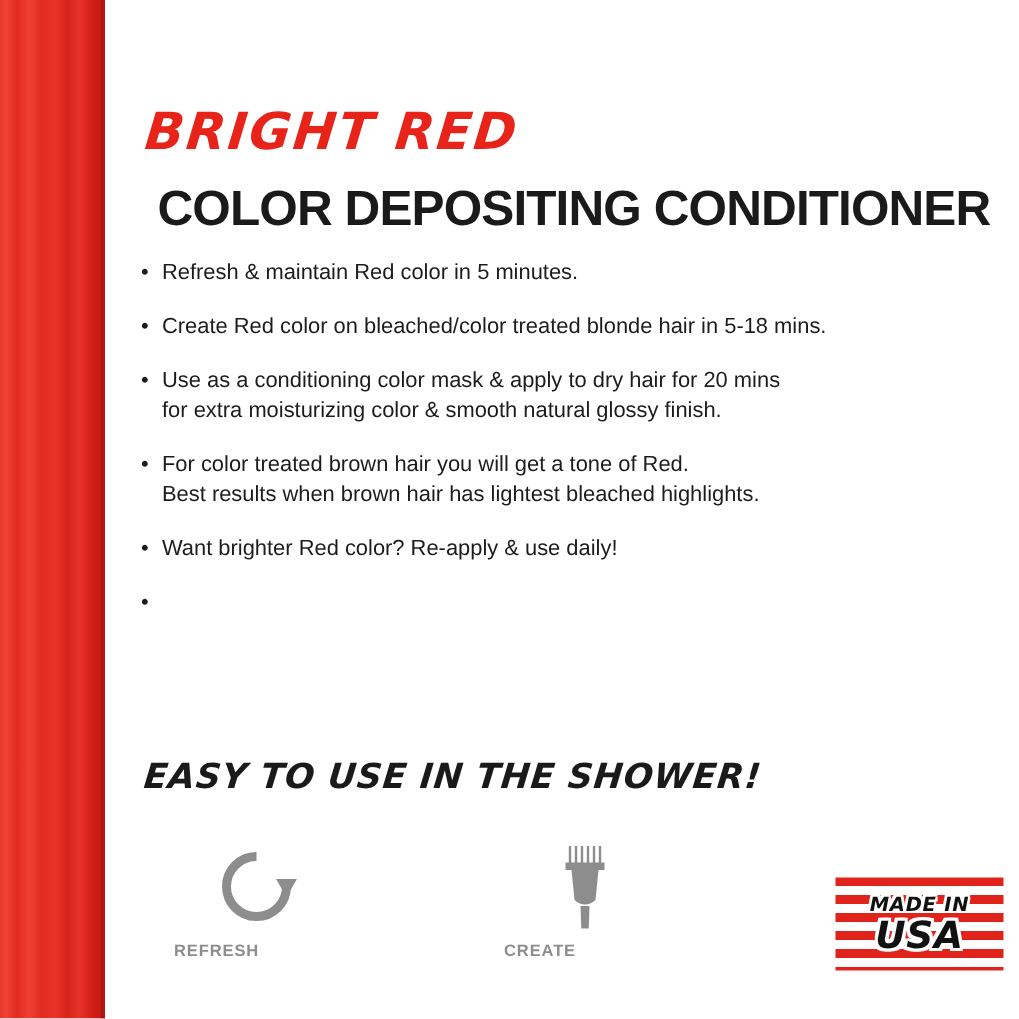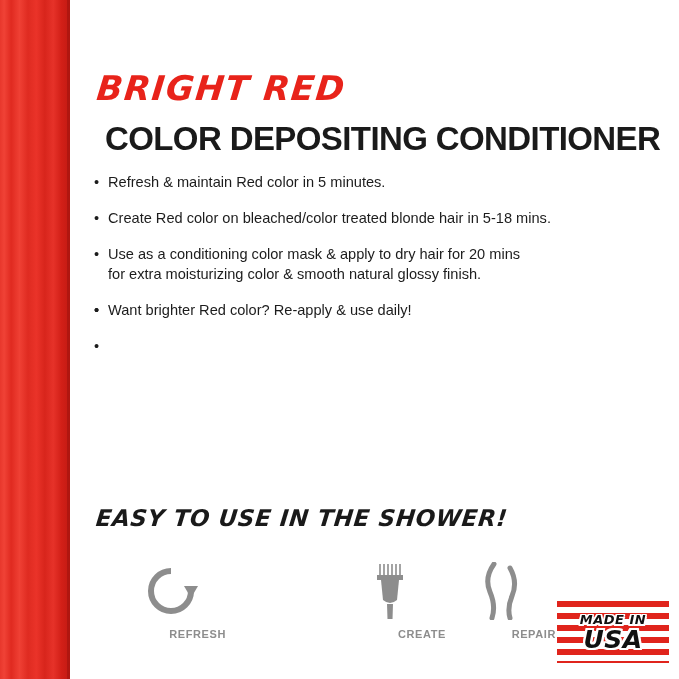--- a/index.html
+++ b/index.html
@@ -126,21 +126,21 @@
   .icons-row {
     position: absolute;
     left: 0px;
     top: 560px;
     width: 440px;
     height: 100px;
   }
   .icon-cell {
     position: absolute;
     width: 110px;
-    text-align: right;
+    text-align: left;
   }
   .icon-cell .glyph {
     height: 62px;
     display: flex;
     align-items: center;
     justify-content: center;
   }
   .icon-cell .caption {
     font-size: 11px;
     font-weight: bold;
@@ -148,21 +148,20 @@
     color: #8d8d8d;
     margin-top: 6px;
   }
 
   .usa-badge {
     position: absolute;
     left: 463px;
     top: 585px;
     width: 112px;
     height: 62px;
-    margin-top: 16px;
   }
   .usa-stripes {
     position: absolute;
     inset: 0;
     background: repeating-linear-gradient(
       to bottom,
       #e0241c 0px, #e0241c 6px,
       #ffffff 6px, #ffffff 12px);
   }
   .usa-text {
@@ -223,20 +222,22 @@
       </div>
 
       <div class="bullet">
         <span class="dot">•</span>
         <span class="line">Use as a conditioning color mask &amp; apply to dry hair for 20 mins</span>
         <span class="line">for extra moisturizing color &amp; smooth natural glossy finish.</span>
       </div>
 
       <div class="bullet">
         <span class="dot">•</span>
+        <span class="line">For color treated brown hair you will get a tone of Red.</span>
+        <span class="line">Best results when brown hair has lightest bleached highlights.</span>
       </div>
 
       <div class="bullet">
         <span class="dot">•</span>
         <span class="line">Want brighter Red color? Re-apply &amp; use daily!</span>
       </div>
 
       <div class="bullet">
         <span class="dot">•</span>
       </div>
@@ -270,29 +271,20 @@
               <line x1="36" y1="2" x2="36" y2="14"></line>
             </g>
             <rect x="13" y="13" width="26" height="5" fill="#8d8d8d"></rect>
             <path d="M17 18 L35 18 L33 38 Q26 44 19 38 Z" fill="#8d8d8d"></path>
             <path d="M23 42 L29 42 L28.5 57 L23.5 57 Z" fill="#8d8d8d"></path>
           </svg>
         </div>
         <div class="caption">CREATE</div>
       </div>
 
-      <div class="icon-cell" style="left:352px;top:0;">
-        <div class="glyph">
-          <svg width="54" height="58" viewBox="0 0 54 58">
-            <path d="M20 2 Q10 16 16 30 Q22 44 18 56" fill="none" stroke="#8d8d8d" stroke-width="5" stroke-linecap="round"></path>
-            <path d="M36 6 Q44 20 38 34 Q33 46 36 56" fill="none" stroke="#8d8d8d" stroke-width="5" stroke-linecap="round"></path>
-          </svg>
-        </div>
-        <div class="caption">REPAIR</div>
-      </div>
 
     </div>
 
     <div class="usa-badge">
       <div class="usa-stripes"></div>
       <div class="usa-text">
         <span class="usa-made">MADE IN</span>
         <span class="usa-usa">USA</span>
       </div>
     </div>

